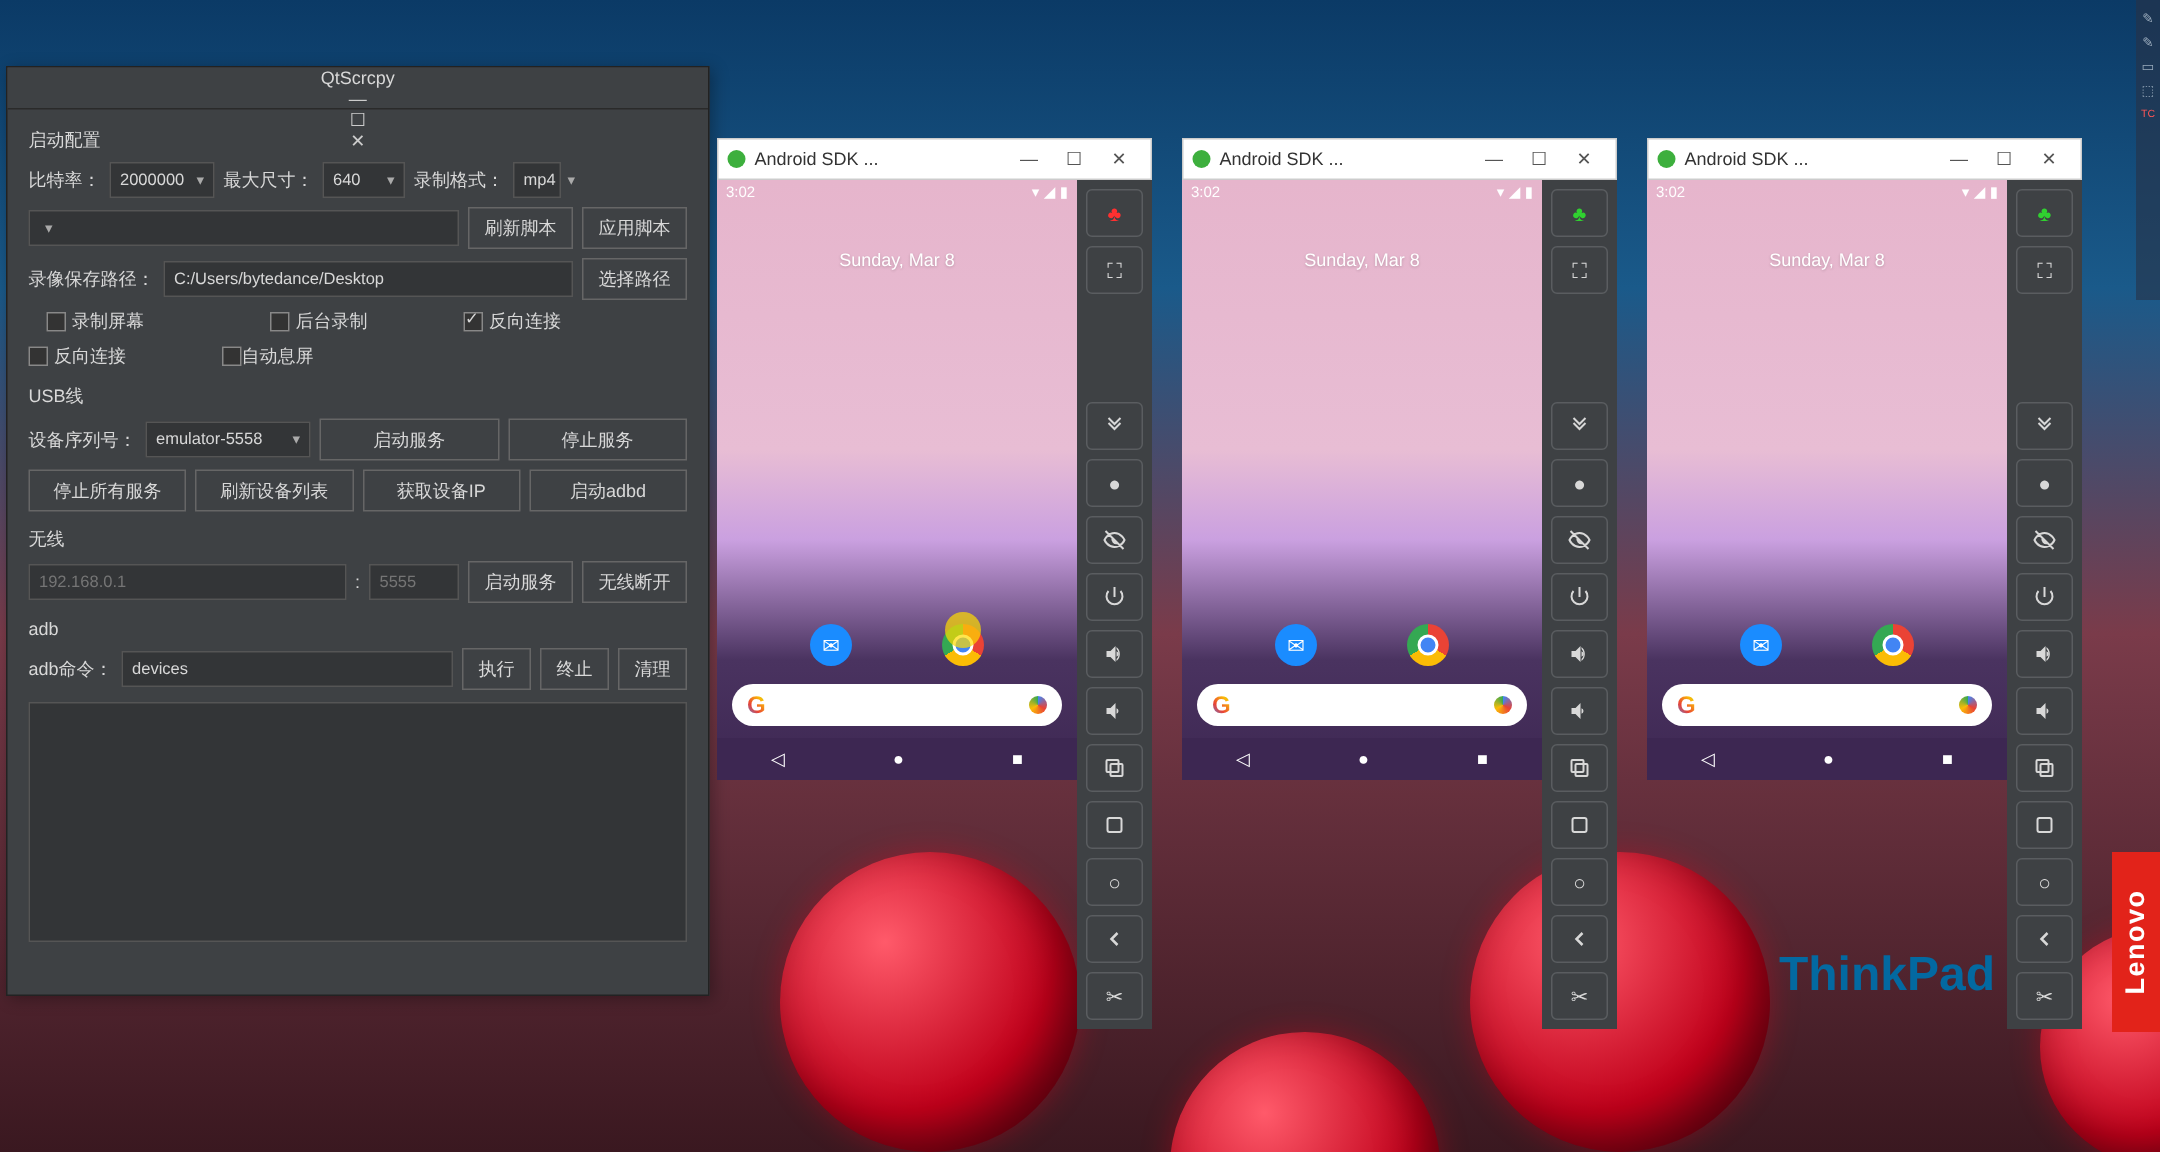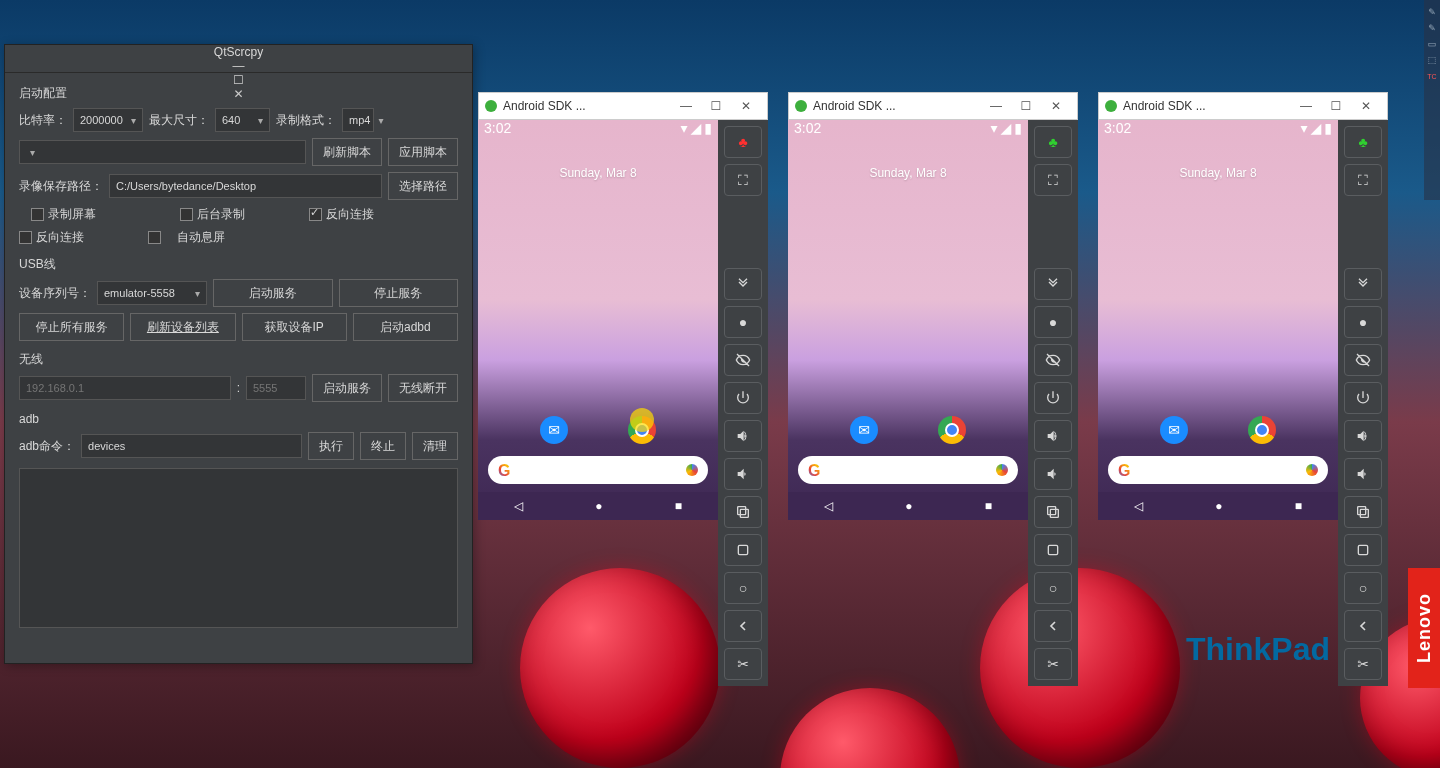--- a/index.html
+++ b/index.html
@@ -37,21 +37,21 @@
 
 .scr-win{position:absolute;top:92px;width:290px;}
 .scr1{left:478px;}
 .scr2{left:788px;}
 .scr3{left:1098px;}
 .scr-title{height:28px;background:#fff;border:1px solid #ccc;display:flex;align-items:center;padding:0 6px;font-size:12px;color:#333;}
 .scr-title .aicon{width:12px;height:12px;border-radius:50%;background:#3daf3d;margin-right:6px;}
 .scr-title .spacer{flex:1;}
 .scr-title .wb{width:30px;text-align:center;color:#555;font-size:12px;}
 .phone{width:240px;height:400px;position:relative;background:linear-gradient(180deg,#e6b5cc 0%,#e8bdd4 45%,#caa0e0 60%,#4a3360 80%,#3d2752 100%);}
-.statusbar{height:16px;display:flex;align-items:center;justify-content:space-between;padding:0 6px;color:#fff;font-size:14px;}
+.statusbar{height:16px;display:flex;align-items:center;justify-content:space-between;padding:0 6px;color:#fff;font-size:10px;}
 .statusbar .ricons{display:flex;gap:3px;}
 .datestr{text-align:center;color:#fff;font-size:12px;margin-top:30px;text-shadow:0 1px 2px rgba(0,0,0,.2);}
 .appicons{position:absolute;bottom:76px;left:0;right:0;display:flex;justify-content:center;gap:60px;}
 .ai{width:28px;height:28px;border-radius:50%;display:flex;align-items:center;justify-content:center;font-size:14px;}
 .ai.msg{background:#1a8cff;color:#fff;}
 .ai.chrome{background:radial-gradient(circle,#fff 30%,transparent 30%),conic-gradient(#ea4335 0 120deg,#fbbc05 120deg 240deg,#34a853 240deg 360deg);position:relative;}
 .ai.chrome::after{content:"";position:absolute;width:10px;height:10px;border-radius:50%;background:#4285f4;border:2px solid #fff;}
 .searchpill{position:absolute;bottom:36px;left:10px;right:10px;height:28px;background:#fff;border-radius:14px;display:flex;align-items:center;padding:0 10px;justify-content:space-between;}
 .glogo{width:16px;height:16px;font-weight:bold;background:linear-gradient(45deg,#4285f4,#ea4335,#fbbc05,#34a853);-webkit-background-clip:text;background-clip:text;color:transparent;}
 .assist{width:12px;height:12px;border-radius:50%;background:conic-gradient(#4285f4,#ea4335,#fbbc05,#34a853);}
@@ -127,36 +127,36 @@
       <span style="display:flex;align-items:center;gap:4px;margin-left:50px;">
           <span class="cbx checked"></span>
           <span>反向连接</span>
         </span>
     </div>
     <div class="row" style="gap:14px;">
       <span style="display:flex;align-items:center;gap:4px;">
           <span class="cbx"></span>
           <span>反向连接</span>
         </span>
-      <span style="display:flex;align-items:center;gap:16px;margin-left:50px;">
+      <span style="display:flex;align-items:center;gap:0;margin-left:50px;">
           <span class="cbx"></span>
           <span>自动息屏</span>
         </span>
     </div>
 
     <div class="sec-label" style="margin-top:10px;">USB线</div>
     <div class="row">
       <span class="lab">设备序列号：</span>
       <span class="sel" style="width:110px;">emulator-5558</span>
       <span class="btn" style="flex:1;">启动服务</span>
       <span class="btn" style="flex:1;">停止服务</span>
     </div>
     <div class="row">
       <span class="btn" style="flex:1;">停止所有服务</span>
-      <span class="btn" style="flex:1;text-decoration:underline;">刷新设备列表</span>
+      <span class="btn" style="flex:1;">刷新设备列表</span>
       <span class="btn" style="flex:1;">获取设备IP</span>
       <span class="btn" style="flex:1;">启动adbd</span>
     </div>
 
     <div class="sec-label" style="margin-top:10px;">无线</div>
     <div class="row">
       <input class="inp" style="flex: 1 1 0%;" placeholder="192.168.0.1">
       <span>:</span>
       <input class="inp" style="width: 60px;" placeholder="5555">
       <span class="btn">启动服务</span>

